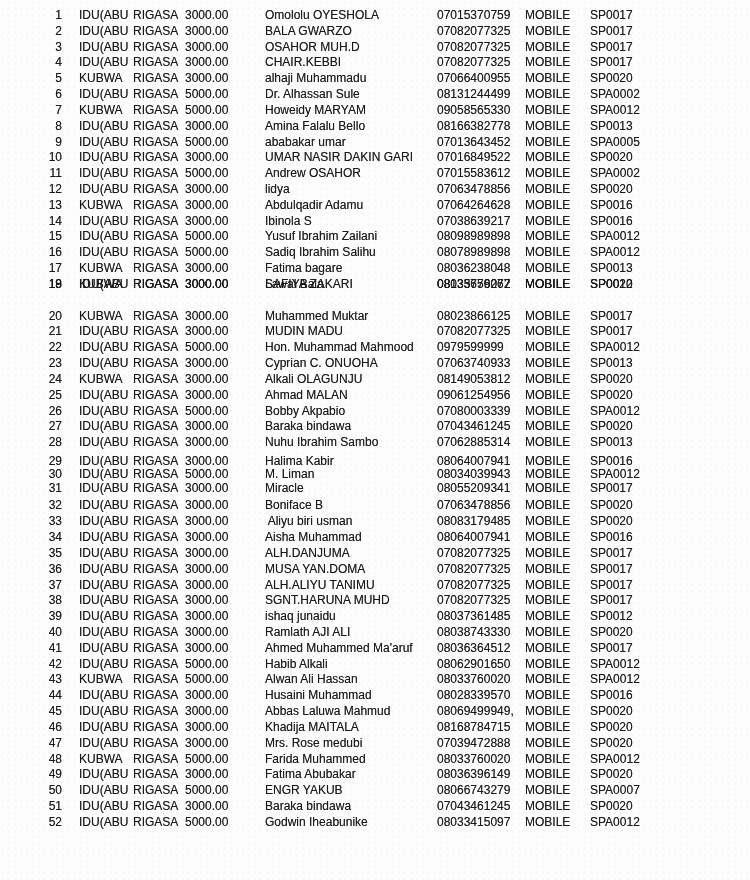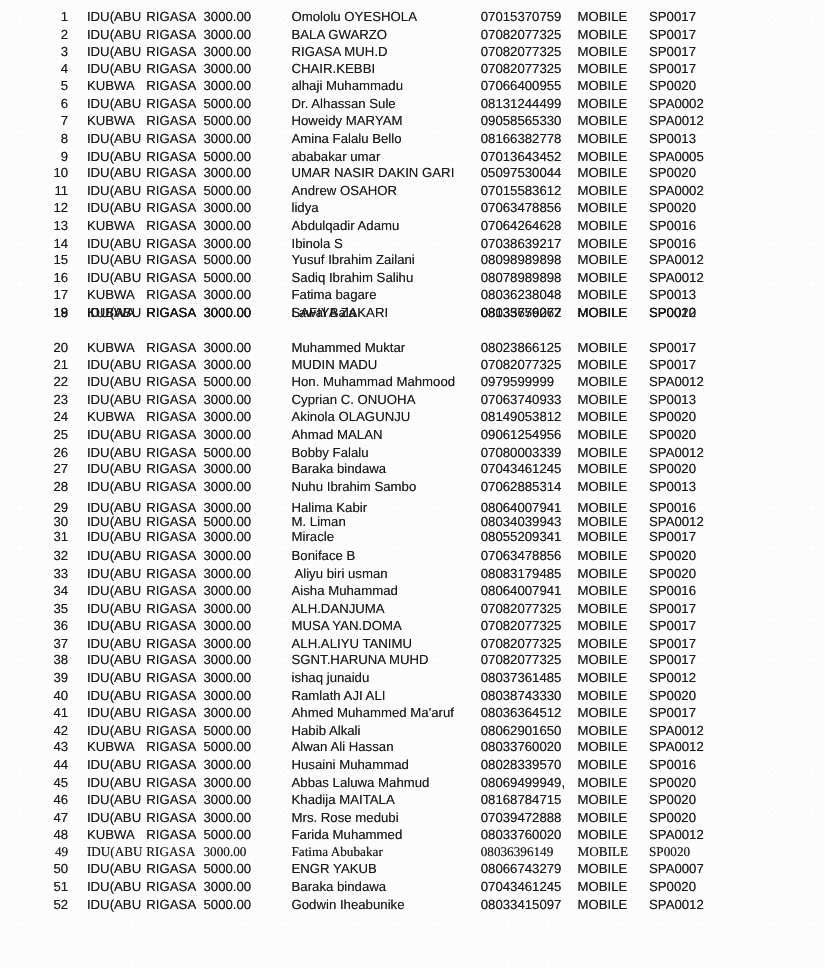--- a/index.html
+++ b/index.html
@@ -68,21 +68,21 @@
         <span class="c c-name">BALA GWARZO</span>
         <span class="c c-phone">07082077325</span>
         <span class="c c-type">MOBILE</span>
         <span class="c c-code">SP0017</span>
       </div>
       <div class="row" style="top: 39.64px;">
         <span class="c c-num">3</span>
         <span class="c c-branch">IDU(ABU</span>
         <span class="c c-area">RIGASA</span>
         <span class="c c-amount">3000.00</span>
-        <span class="c c-name">RIGASA MUH.D</span>
+        <span class="c c-name">OSAHOR MUH.D</span>
         <span class="c c-phone">07082077325</span>
         <span class="c c-type">MOBILE</span>
         <span class="c c-code">SP0017</span>
       </div>
       <div class="row" style="top: 55.46px;">
         <span class="c c-num">4</span>
         <span class="c c-branch">IDU(ABU</span>
         <span class="c c-area">RIGASA</span>
         <span class="c c-amount">3000.00</span>
         <span class="c c-name">CHAIR.KEBBI</span>
@@ -139,21 +139,21 @@
         <span class="c c-phone">07013643452</span>
         <span class="c c-type">MOBILE</span>
         <span class="c c-code">SPA0005</span>
       </div>
       <div class="row" style="top: 150.38px;">
         <span class="c c-num">10</span>
         <span class="c c-branch">IDU(ABU</span>
         <span class="c c-area">RIGASA</span>
         <span class="c c-amount">3000.00</span>
         <span class="c c-name">UMAR NASIR DAKIN GARI</span>
-        <span class="c c-phone">05097530044</span>
+        <span class="c c-phone">07016849522</span>
         <span class="c c-type">MOBILE</span>
         <span class="c c-code">SP0020</span>
       </div>
       <div class="row" style="top: 166.2px;">
         <span class="c c-num">11</span>
         <span class="c c-branch">IDU(ABU</span>
         <span class="c c-area">RIGASA</span>
         <span class="c c-amount">5000.00</span>
         <span class="c c-name">Andrew OSAHOR</span>
         <span class="c c-phone">07015583612</span>
@@ -278,41 +278,41 @@
         <span class="c c-name">Cyprian C. ONUOHA</span>
         <span class="c c-phone">07063740933</span>
         <span class="c c-type">MOBILE</span>
         <span class="c c-code">SP0013</span>
       </div>
       <div class="row" style="top: 371.86px;">
         <span class="c c-num">24</span>
         <span class="c c-branch">KUBWA</span>
         <span class="c c-area">RIGASA</span>
         <span class="c c-amount">3000.00</span>
-        <span class="c c-name">Akinola OLAGUNJU</span>
+        <span class="c c-name">Alkali OLAGUNJU</span>
         <span class="c c-phone">08149053812</span>
         <span class="c c-type">MOBILE</span>
         <span class="c c-code">SP0020</span>
       </div>
       <div class="row" style="top: 387.68px;">
         <span class="c c-num">25</span>
         <span class="c c-branch">IDU(ABU</span>
         <span class="c c-area">RIGASA</span>
         <span class="c c-amount">3000.00</span>
         <span class="c c-name">Ahmad MALAN</span>
         <span class="c c-phone">09061254956</span>
         <span class="c c-type">MOBILE</span>
         <span class="c c-code">SP0020</span>
       </div>
       <div class="row" style="top: 403.5px;">
         <span class="c c-num">26</span>
         <span class="c c-branch">IDU(ABU</span>
         <span class="c c-area">RIGASA</span>
         <span class="c c-amount">5000.00</span>
-        <span class="c c-name">Bobby Falalu</span>
+        <span class="c c-name">Bobby Akpabio</span>
         <span class="c c-phone">07080003339</span>
         <span class="c c-type">MOBILE</span>
         <span class="c c-code">SPA0012</span>
       </div>
       <div class="row" style="top: 419.32px;">
         <span class="c c-num">27</span>
         <span class="c c-branch">IDU(ABU</span>
         <span class="c c-area">RIGASA</span>
         <span class="c c-amount">3000.00</span>
         <span class="c c-name">Baraka bindawa</span>
@@ -523,21 +523,21 @@
       <div class="row" style="top: 751.54px;">
         <span class="c c-num">48</span>
         <span class="c c-branch">KUBWA</span>
         <span class="c c-area">RIGASA</span>
         <span class="c c-amount">5000.00</span>
         <span class="c c-name">Farida Muhammed</span>
         <span class="c c-phone">08033760020</span>
         <span class="c c-type">MOBILE</span>
         <span class="c c-code">SPA0012</span>
       </div>
-      <div class="row" style="top: 767.36px; font-family: Liberation Serif, serif;">
+      <div class="row" style="top: 767.36px;">
         <span class="c c-num">49</span>
         <span class="c c-branch">IDU(ABU</span>
         <span class="c c-area">RIGASA</span>
         <span class="c c-amount">3000.00</span>
         <span class="c c-name">Fatima Abubakar</span>
         <span class="c c-phone">08036396149</span>
         <span class="c c-type">MOBILE</span>
         <span class="c c-code">SP0020</span>
       </div>
       <div class="row" style="top: 783.18px;">

